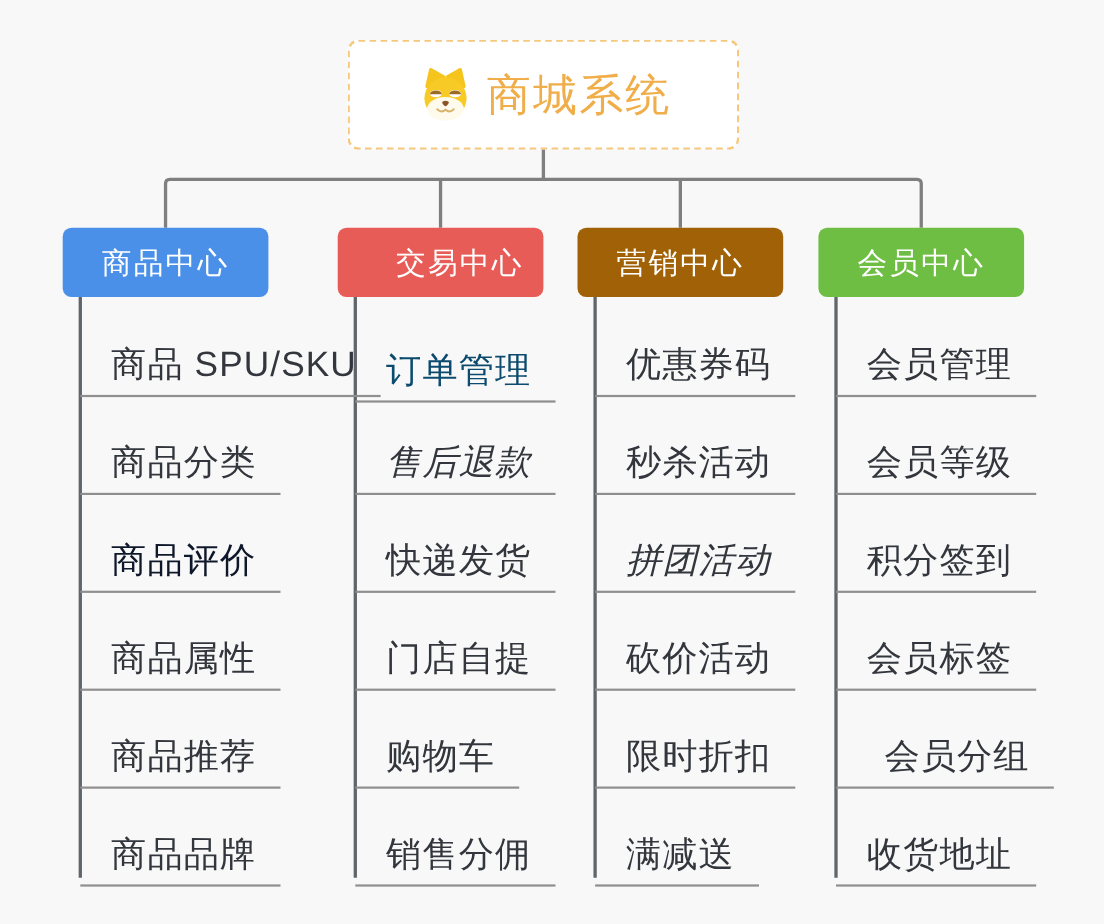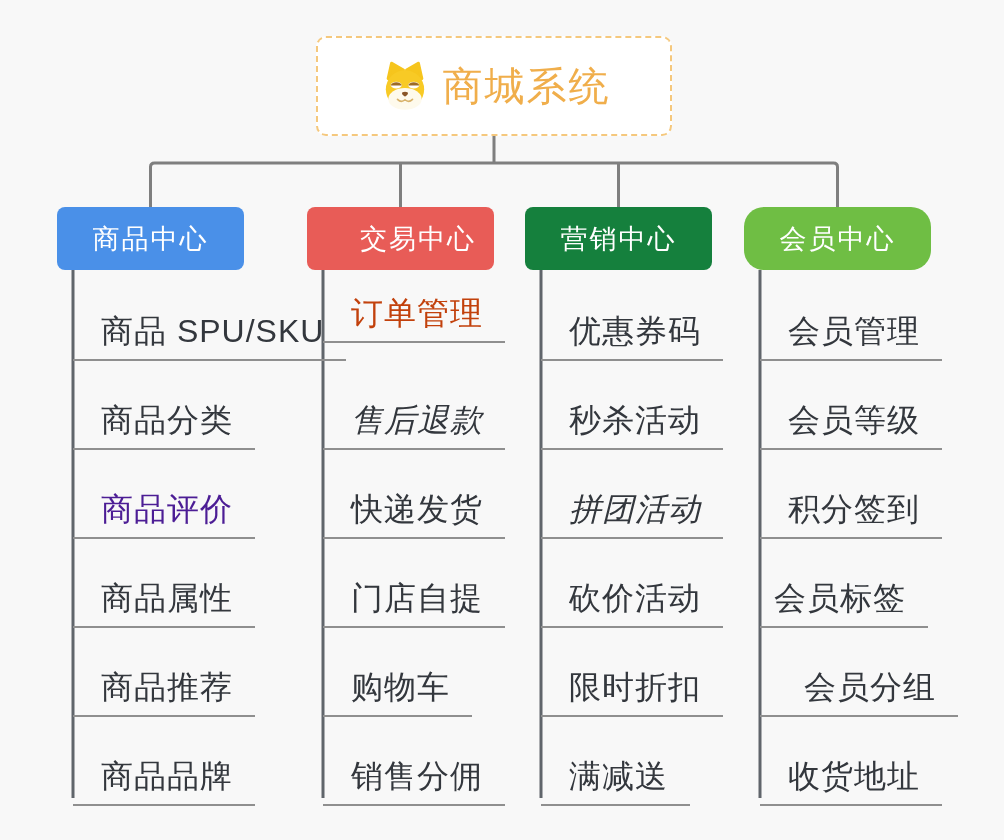--- a/index.html
+++ b/index.html
@@ -102,45 +102,45 @@
     </span>
     <span class="root-title" style="color: rgb(240, 174, 75);">商城系统</span>
   </div>
 
   <div id="branches">
       <div class="branch-box" style="left: 57px; top: 207px; background: rgb(74, 144, 232); text-align: right;">
         <span>商品中心</span>
       </div>
       <div class="leaf-item" style="left: 73px; top: 315px; border-bottom-color: rgb(143, 143, 143); color: rgb(51, 55, 61);">商品 SPU/SKU</div>
       <div class="leaf-item" style="left: 73px; top: 404px; border-bottom-color: rgb(143, 143, 143); color: rgb(51, 55, 61);">商品分类</div>
-      <div class="leaf-item" style="left: 73px; top: 493px; border-bottom-color: rgb(143, 143, 143); color: #4c1d95;">商品评价</div>
+      <div class="leaf-item" style="left: 73px; top: 493px; border-bottom-color: rgb(143, 143, 143); color: #0f172a;">商品评价</div>
       <div class="leaf-item" style="left: 73px; top: 582px; border-bottom-color: rgb(143, 143, 143); color: rgb(51, 55, 61);">商品属性</div>
       <div class="leaf-item" style="left: 73px; top: 671px; border-bottom-color: rgb(143, 143, 143); color: rgb(51, 55, 61);">商品推荐</div>
       <div class="leaf-item" style="left: 73px; top: 760px; border-bottom-color: rgb(143, 143, 143); color: rgb(51, 55, 61);">商品品牌</div>
       <div class="branch-box" style="left: 307px; top: 207px; background: rgb(232, 92, 87); padding-left: 35px;">
         <span>交易中心</span>
       </div>
-      <div class="leaf-item" style="left: 323px; top: 297px; border-bottom-color: rgb(143, 143, 143); color: #c2410c;">订单管理</div>
+      <div class="leaf-item" style="left: 323px; top: 320px; border-bottom-color: rgb(143, 143, 143); color: #0c4a6e;">订单管理</div>
       <div class="leaf-item" style="left: 323px; top: 404px; border-bottom-color: rgb(143, 143, 143); color: rgb(51, 55, 61); font-style: italic;">售后退款</div>
       <div class="leaf-item" style="left: 323px; top: 493px; border-bottom-color: rgb(143, 143, 143); color: rgb(51, 55, 61);">快递发货</div>
       <div class="leaf-item" style="left: 323px; top: 582px; border-bottom-color: rgb(143, 143, 143); color: rgb(51, 55, 61);">门店自提</div>
       <div class="leaf-item" style="left: 323px; top: 671px; border-bottom-color: rgb(143, 143, 143); color: rgb(51, 55, 61);">购物车</div>
       <div class="leaf-item" style="left: 323px; top: 760px; border-bottom-color: rgb(143, 143, 143); color: rgb(51, 55, 61);">销售分佣</div>
-      <div class="branch-box" style="left: 525px; top: 207px; background: #15803d; text-align: center;">
+      <div class="branch-box" style="left: 525px; top: 207px; background: #a16207; text-align: center;">
         <span>营销中心</span>
       </div>
       <div class="leaf-item" style="left: 541px; top: 315px; border-bottom-color: rgb(143, 143, 143); color: rgb(51, 55, 61);">优惠券码</div>
       <div class="leaf-item" style="left: 541px; top: 404px; border-bottom-color: rgb(143, 143, 143); color: rgb(51, 55, 61);">秒杀活动</div>
       <div class="leaf-item" style="left: 541px; top: 493px; border-bottom-color: rgb(143, 143, 143); color: rgb(51, 55, 61); font-style: italic;">拼团活动</div>
       <div class="leaf-item" style="left: 541px; top: 582px; border-bottom-color: rgb(143, 143, 143); color: rgb(51, 55, 61);">砍价活动</div>
       <div class="leaf-item" style="left: 541px; top: 671px; border-bottom-color: rgb(143, 143, 143); color: rgb(51, 55, 61);">限时折扣</div>
       <div class="leaf-item" style="left: 541px; top: 760px; border-bottom-color: rgb(143, 143, 143); color: rgb(51, 55, 61);">满减送</div>
-      <div class="branch-box" style="left: 744px; top: 207px; background: rgb(111, 190, 68); border-radius: 20px;">
+      <div class="branch-box" style="left: 744px; top: 207px; background: rgb(111, 190, 68);">
         <span>会员中心</span>
       </div>
       <div class="leaf-item" style="left: 760px; top: 315px; border-bottom-color: rgb(143, 143, 143); color: rgb(51, 55, 61);">会员管理</div>
       <div class="leaf-item" style="left: 760px; top: 404px; border-bottom-color: rgb(143, 143, 143); color: rgb(51, 55, 61);">会员等级</div>
       <div class="leaf-item" style="left: 760px; top: 493px; border-bottom-color: rgb(143, 143, 143); color: rgb(51, 55, 61);">积分签到</div>
-      <div class="leaf-item" style="left: 760px; top: 582px; border-bottom-color: rgb(143, 143, 143); color: rgb(51, 55, 61); padding-left: 14px;">会员标签</div>
+      <div class="leaf-item" style="left: 760px; top: 582px; border-bottom-color: rgb(143, 143, 143); color: rgb(51, 55, 61);">会员标签</div>
       <div class="leaf-item" style="left: 760px; top: 671px; border-bottom-color: rgb(143, 143, 143); color: rgb(51, 55, 61); padding-left: 44px;">会员分组</div>
       <div class="leaf-item" style="left: 760px; top: 760px; border-bottom-color: rgb(143, 143, 143); color: rgb(51, 55, 61);">收货地址</div>
     </div>
 </div>
 
 </body></html>

